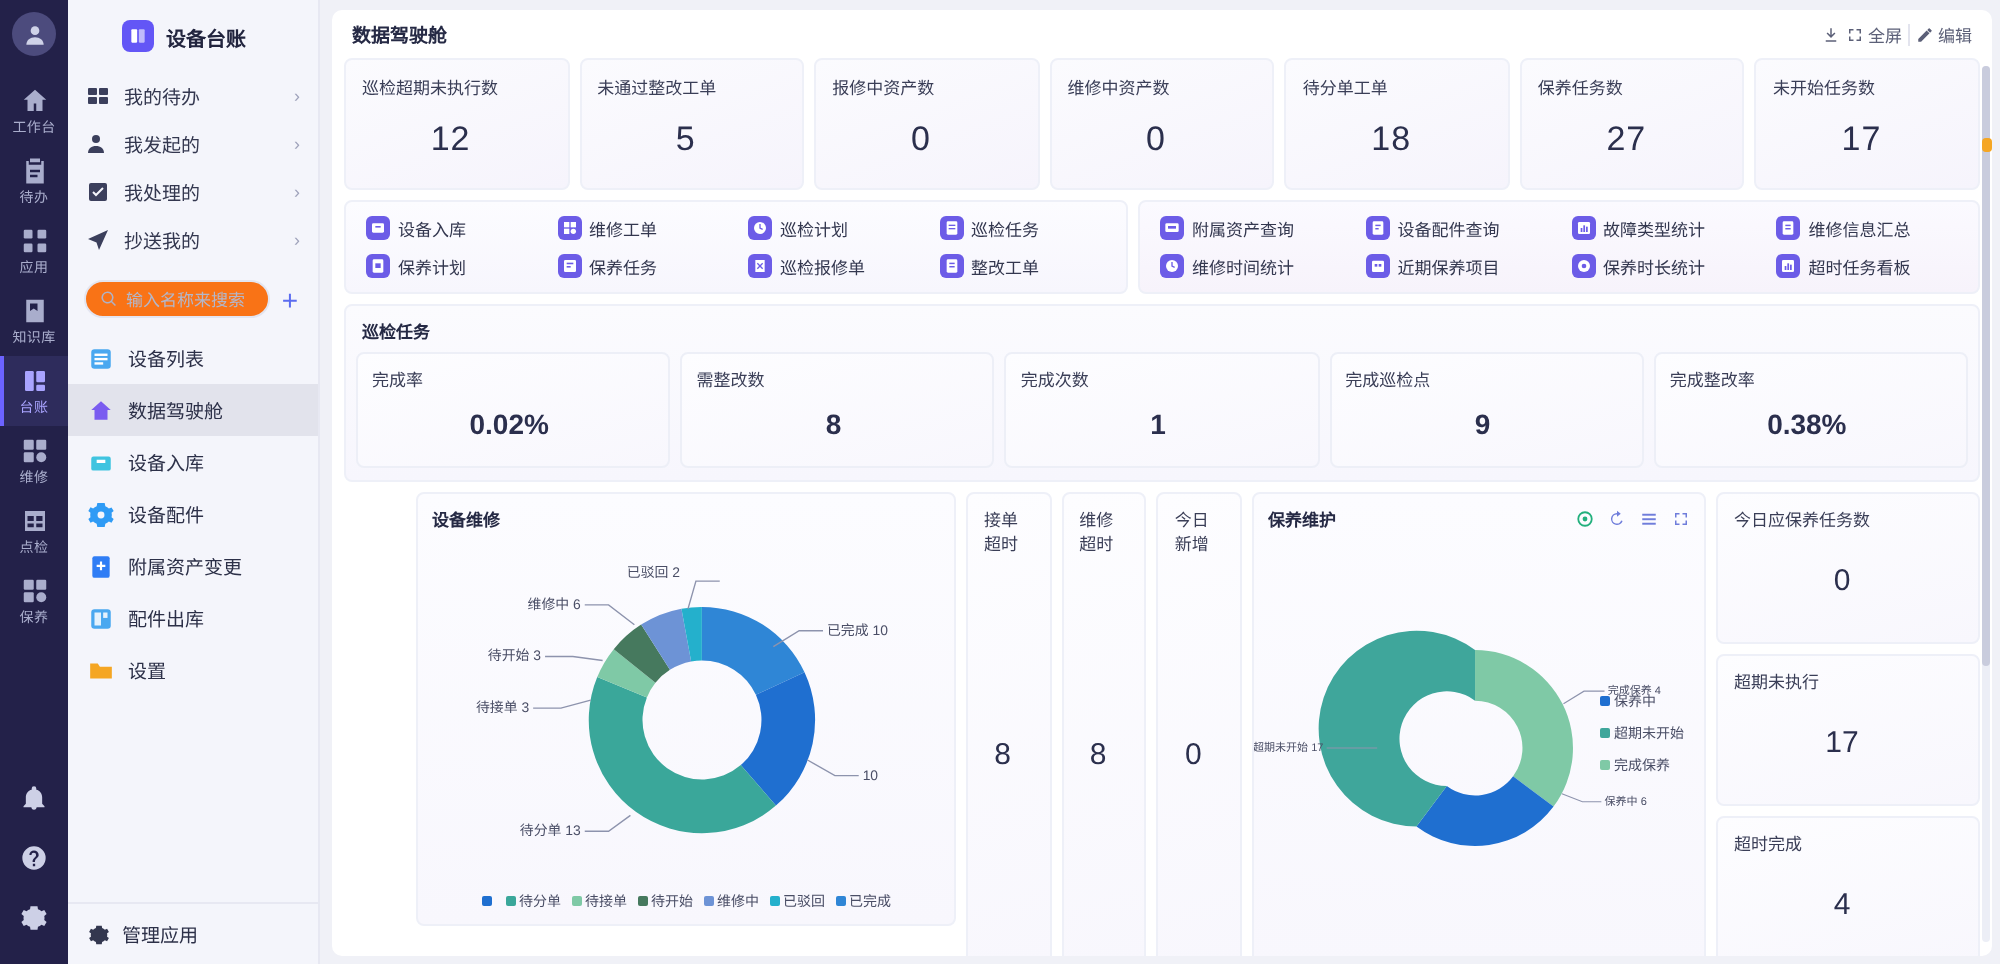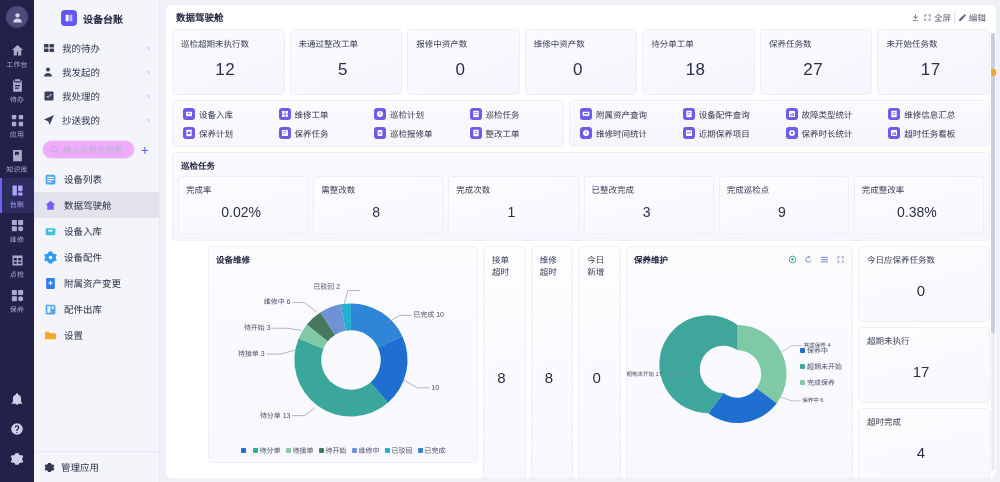--- a/index.html
+++ b/index.html
@@ -70,21 +70,21 @@
     display: flex; align-items: center; gap: 6px;
     padding: 5px 9px; font-size: 9.5px; color: #33374f; cursor: pointer;
   }
   .sb-nav-item .ni { width: 13px; flex: 0 0 13px; height: 13px; color: #3b3f5c; }
   .sb-nav-item .ni svg { width: 12px; height: 12px; fill: currentColor; display: block; }
   .sb-nav-item .nl { flex: 1; }
   .sb-nav-item .chev { color: #9fa3bb; font-size: 9px; }
 
   .sb-search { display: flex; align-items: center; gap: 4px; padding: 4px 8px 7px; }
   .sb-search-box {
-    flex: 1; height: 19px; border-radius: 10px; background: #f0abfc;
+    flex: 1; height: 19px; border-radius: 10px; background: #f97316;
     border: 1px solid #e3e5f0; display: flex; align-items: center;
     gap: 4px; padding: 0 7px;
   }
   .sb-search-box svg { width: 9px; height: 9px; fill: #aeb2c7; flex: 0 0 9px; }
   .sb-search-box input {
     border: 0; outline: 0; background: transparent; width: 100%;
     font-size: 8.5px; color: #3b3f5c; font-family: inherit;
   }
   .sb-search-box input::placeholder { color: #b3b7ca; }
   .sb-add { color: #5b6cf0; font-size: 14px; line-height: 1; cursor: pointer; padding: 0 2px; }
@@ -163,21 +163,21 @@
   .section-title { font-size: 8.5px; font-weight: bold; color: #262a45; padding: 0 3px 5px; }
   .stat-row { display: flex; gap: 5px; }
   .stat {
     flex: 1; height: 58px; border-radius: 4px; border: 1px solid #edeff7;
     background: linear-gradient(165deg,#fdfdff,#f8f7fd); padding: 6px 7px 0;
     display: flex; flex-direction: column;
   }
   .stat-label { font-size: 8.5px; color: #3a3e57; }
   .stat-value {
     flex: 1; display: flex; align-items: center; justify-content: center;
-    font-size: 14px; color: #2b2f4d; font-weight: 400; padding-bottom: 4px; padding-right: 4px; text-align: right;
+    font-size: 14px; color: #2b2f4d; font-weight: 700; padding-bottom: 4px; padding-right: 4px; text-align: right;
   }
 
   
   .widgets { display: flex; gap: 5px; margin-top: 5px; margin-left: 36px; }
   .card {
     border-radius: 4px; border: 1px solid #eef0f8;
     background: linear-gradient(180deg,#fcfcff,#f8f7fd);
   }
   .card-hd {
     display: flex; align-items: center; padding: 6px 7px 0;
@@ -696,24 +696,20 @@
             <div class="stat-label">完成率</div>
             <div class="stat-value">0.02%</div>
           </div>
           <div class="stat">
             <div class="stat-label">需整改数</div>
             <div class="stat-value">8</div>
           </div>
           <div class="stat">
             <div class="stat-label">完成次数</div>
             <div class="stat-value">1</div>
-          </div>
-          <div class="stat">
-            <div class="stat-label">已整改完成</div>
-            <div class="stat-value">3</div>
           </div>
           <div class="stat">
             <div class="stat-label">完成巡检点</div>
             <div class="stat-value">9</div>
           </div>
           <div class="stat">
             <div class="stat-label">完成整改率</div>
             <div class="stat-value">0.38%</div>
           </div>
         </div>

